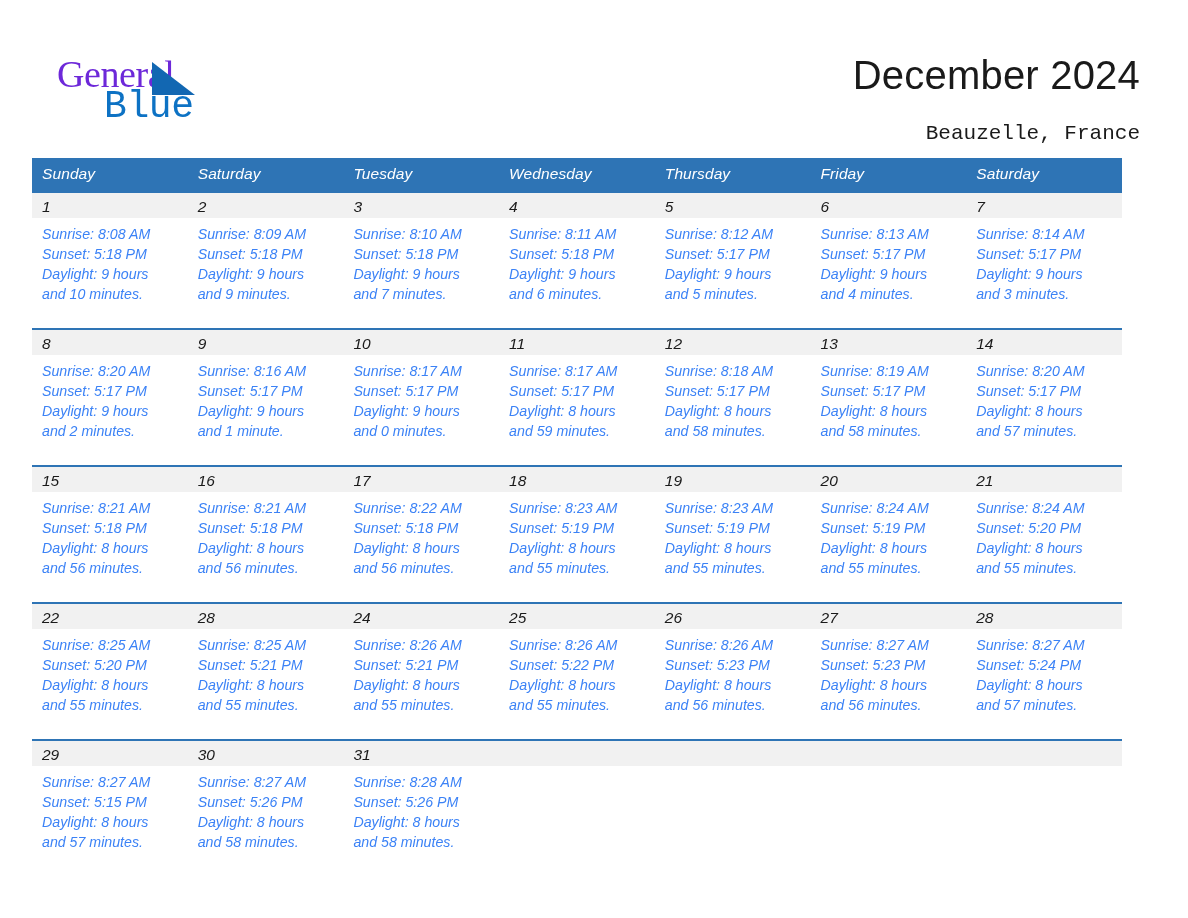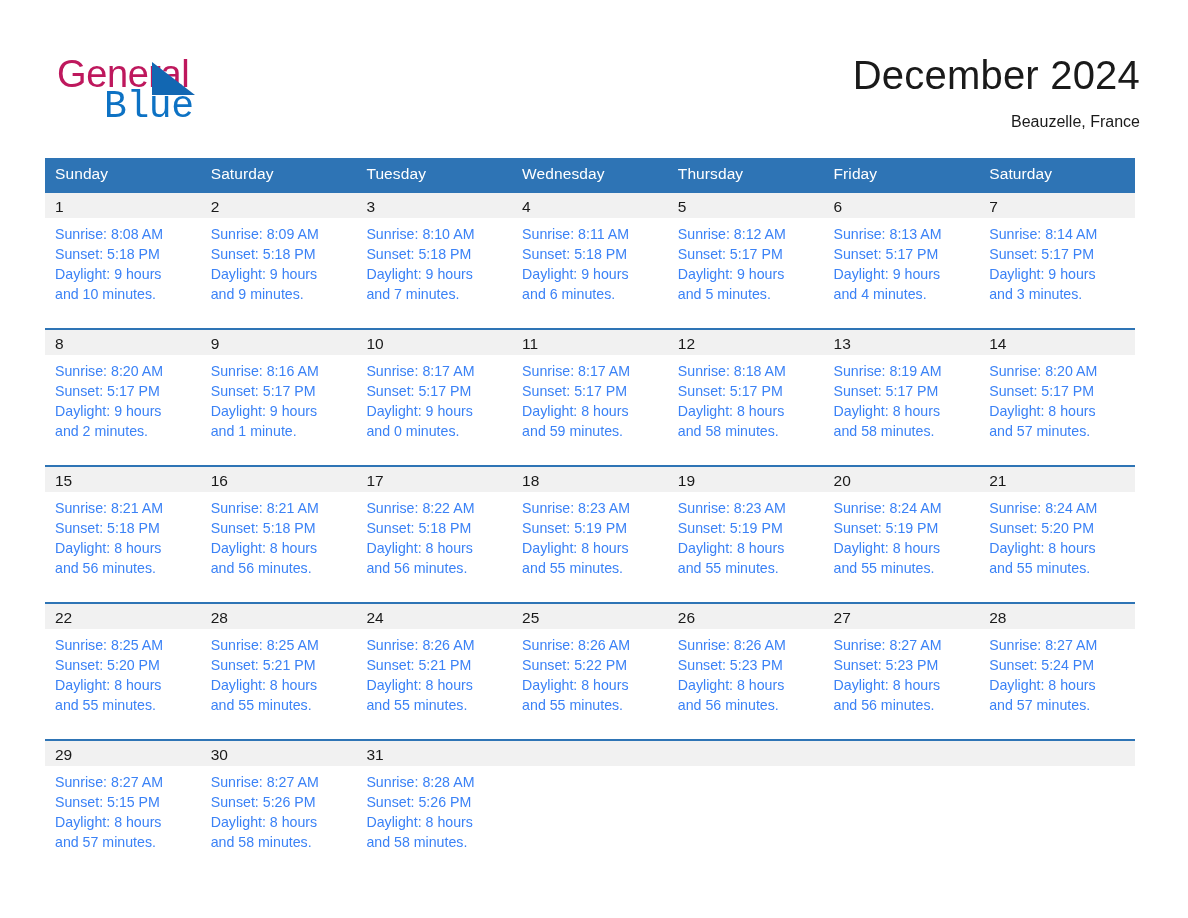--- a/index.html
+++ b/index.html
@@ -31,22 +31,22 @@
     left: 57px;
     top: 52px;
     width: 260px;
     height: 72px;
   }
   .logo-general {
     position: absolute;
     left: 0; top: 0;
     font-size: 38px;
     letter-spacing: -0.4px;
-    color: #be185d;
-    font-family: Liberation Sans, sans-serif;
+    color: #6d28d9;
+    font-family: Liberation Serif, serif;
     line-height: 44px;
   }
   .logo-tri {
     position: absolute;
     left: 95px;
     top: 10px;
     width: 0; height: 0;
     border-left: 43px solid #1267b2;
     border-top: 33px solid transparent;
   }
@@ -67,35 +67,37 @@
     text-align: right;
   }
   .cal-title {
     font-size: 40px;
     color: #1a1a1a;
     line-height: 50px;
     font-weight: normal;
     letter-spacing: 0.2px;
   }
   .cal-subtitle {
-    font-size: 16px;
+    font-size: 21px;
     color: #1a1a1a;
     line-height: 32px;
-    margin-top: 6px;
+    margin-top: 18px;
     font-weight: normal;
+    font-family: Liberation Mono, monospace;
   }
 
   
   .cal-table {
     position: absolute;
-    left: 45px;
+    left: 32px;
     top: 158px;
     width: 1090px;
     border-collapse: collapse;
     table-layout: fixed;
+    font-style: italic;
   }
   .cal-table col { width: 155.71px; }
 
   thead th {
     background: #2e74b5;
     color: #ffffff;
     text-align: left;
     font-size: 15.5px;
     font-weight: normal;
     padding: 7px 0 8px 10px;

